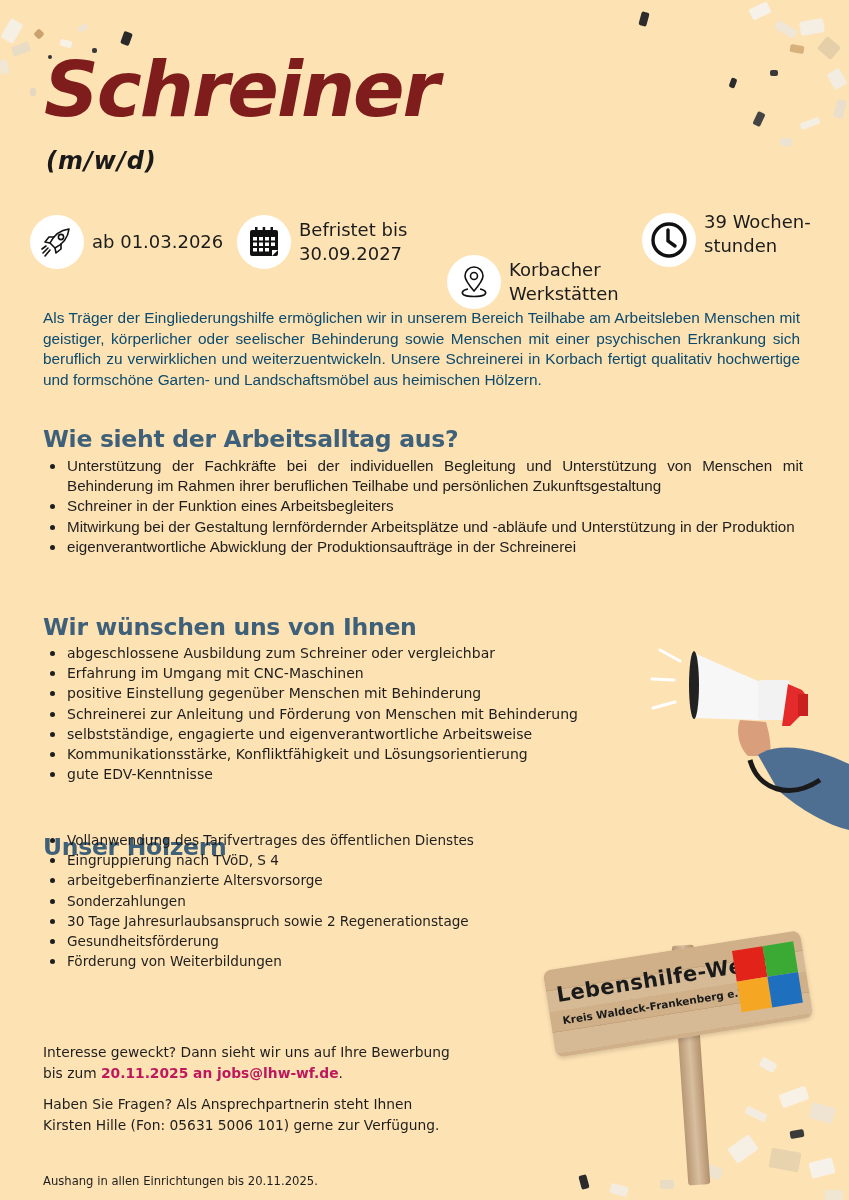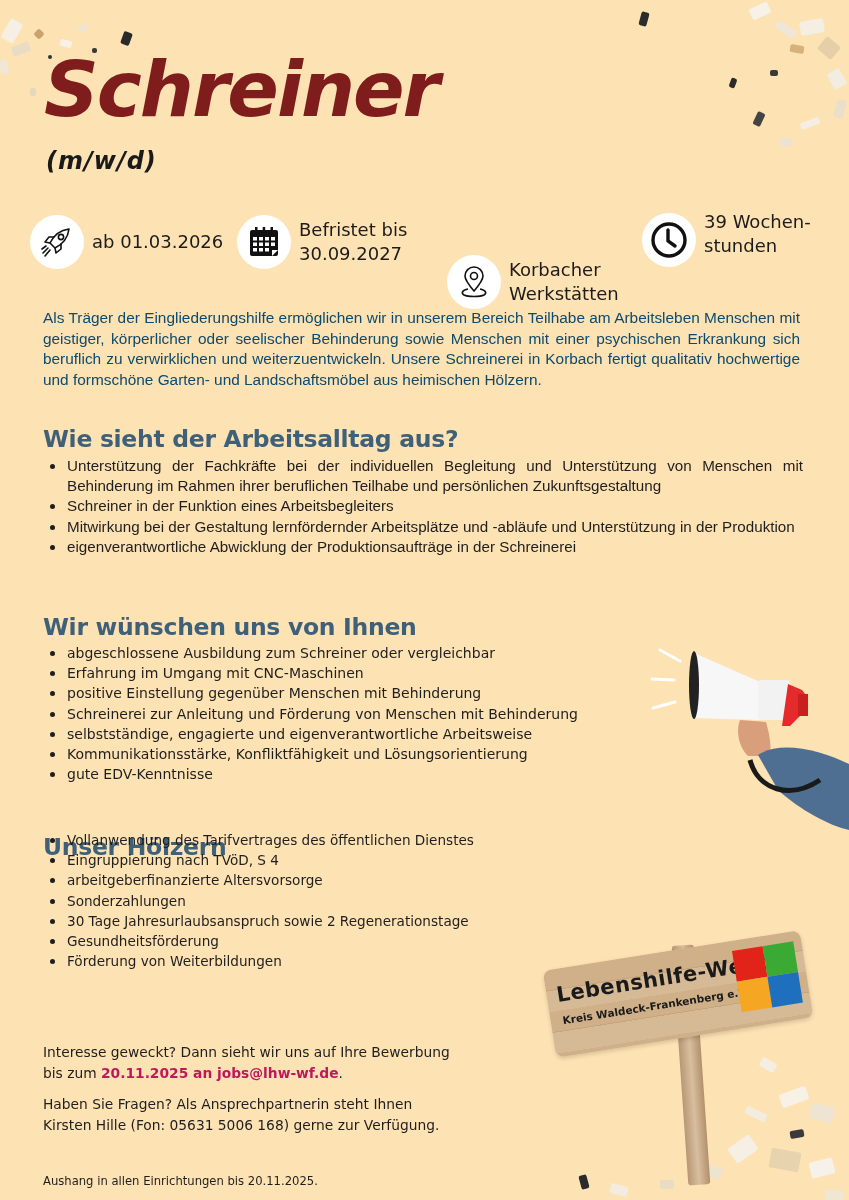--- a/index.html
+++ b/index.html
@@ -266,21 +266,21 @@
     <li>Förderung von Weiterbildungen</li>
   </ul>
 
   <div class="contact" style="top:1042px;">
     <div>Interesse geweckt? Dann sieht wir uns auf Ihre Bewerbung</div>
     <div><span>bis zum </span><span class="accent">20.11.2025 an jobs@lhw-wf.de</span><span>.</span></div>
   </div>
 
   <div class="contact" style="top:1094px;">
     <div>Haben Sie Fragen? Als Ansprechpartnerin steht Ihnen</div>
-    <div>Kirsten Hille (Fon: 05631 5006 168) gerne zur Verfügung.</div>
+    <div>Kirsten Hille (Fon: 05631 5006 101) gerne zur Verfügung.</div>
   </div>
 
   <div class="footer-note">Aushang in allen Einrichtungen bis 20.11.2025.</div>
 
   <div class="megaphone">
     <svg width="209" height="200" viewBox="0 0 209 200">
       <g stroke="#fff" stroke-width="3" stroke-linecap="round">
         <line x1="20" y1="20" x2="40" y2="31"></line>
         <line x1="12" y1="49" x2="34" y2="50"></line>
         <line x1="13" y1="78" x2="35" y2="72"></line>

